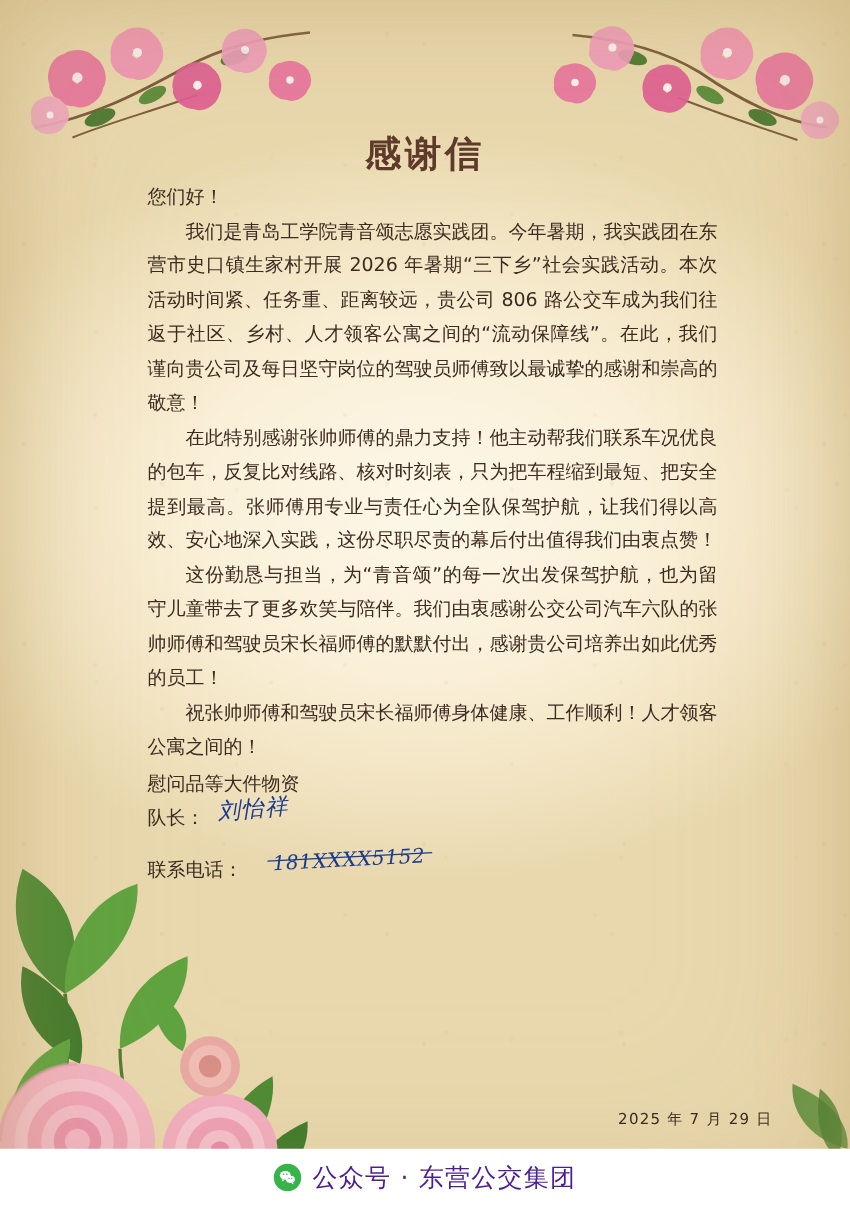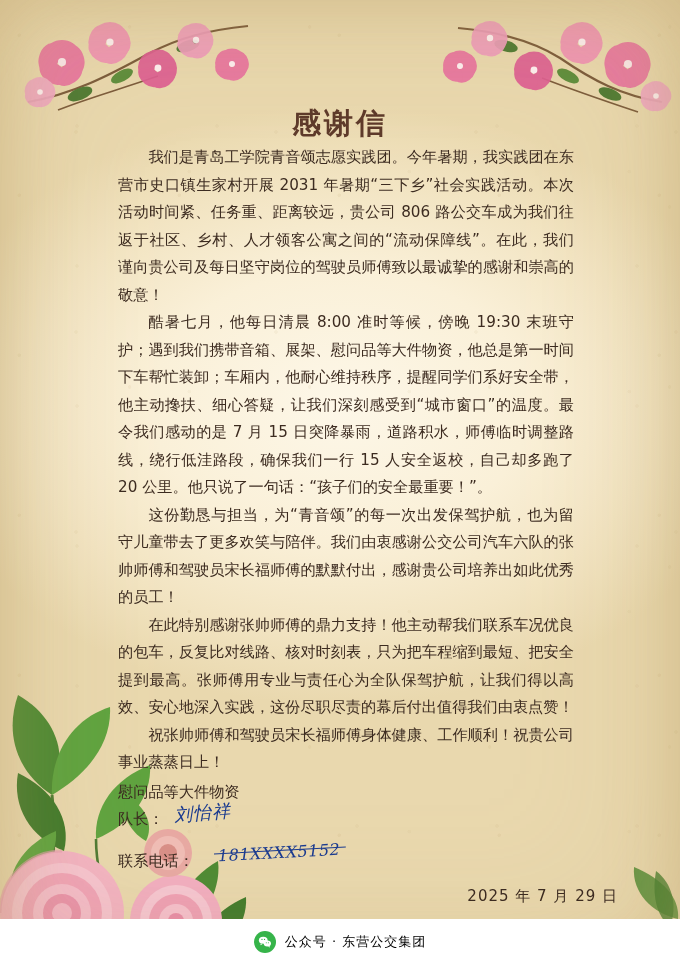--- a/index.html
+++ b/index.html
@@ -124,21 +124,21 @@
     left: -4px;
     right: -6px;
     top: 11px;
     height: 1px;
     background: #1b3b8f;
   }
   .date {
     position: absolute;
     right: 62px;
     top: 875px;
-    font-size: 15px;
+    font-size: 12px;
     color: #3c2b20;
     letter-spacing: 1px;
   }
 
   
   .footer {
     position: absolute;
     left: 0;
     bottom: 0;
     width: 680px;
@@ -160,22 +160,22 @@
     border-radius: 50%;
     background: #36b44a;
     display: inline-flex;
     align-items: center;
     justify-content: center;
     color: #fff;
     font-size: 12px;
     line-height: 1;
   }
   .footer-text {
-    font-size: 13px;
-    color: #000000;
+    font-size: 20px;
+    color: #4c1d95;
     letter-spacing: 1px;
     text-align: center;
   }
 </style>
 </head>
 <body>
 
 <div id="page">
 
   <svg class="deco" style="left:18px; top:6px;" width="250" height="115" viewBox="0 0 250 115">
@@ -347,25 +347,25 @@
   <svg class="deco" style="right:0px; bottom:36px;" width="120" height="120" viewBox="0 0 120 120">
     <path d="M118 110 C92 104 72 84 74 58 C102 70 120 88 118 110 Z" fill="#4d8a33" opacity="0.85"></path>
     <path d="M110 118 C118 96 112 74 96 62 C92 86 96 106 110 118 Z" fill="#3f7a2b" opacity="0.8"></path>
   </svg>
 
   <div class="content">
 
     <div class="title">感谢信</div>
 
     <div class="letter">
-      <p class="indent">我们是青岛工学院青音颂志愿实践团。今年暑期，我实践团在东营市史口镇生家村开展 2031 年暑期“三下乡”社会实践活动。本次活动时间紧、任务重、距离较远，贵公司 806 路公交车成为我们往返于社区、乡村、人才领客公寓之间的“流动保障线”。在此，我们谨向贵公司及每日坚守岗位的驾驶员师傅致以最诚挚的感谢和崇高的敬意！</p>
-      <p class="indent">酷暑七月，他每日清晨 8:00 准时等候，傍晚 19:30 末班守护；遇到我们携带音箱、展架、慰问品等大件物资，他总是第一时间下车帮忙装卸；车厢内，他耐心维持秩序，提醒同学们系好安全带，他主动搀扶、细心答疑，让我们深刻感受到“城市窗口”的温度。最令我们感动的是 7 月 15 日突降暴雨，道路积水，师傅临时调整路线，绕行低洼路段，确保我们一行 15 人安全返校，自己却多跑了 20 公里。他只说了一句话：“孩子们的安全最重要！”。</p>
+      <p>您们好！</p>
+      <p class="indent">我们是青岛工学院青音颂志愿实践团。今年暑期，我实践团在东营市史口镇生家村开展 2026 年暑期“三下乡”社会实践活动。本次活动时间紧、任务重、距离较远，贵公司 806 路公交车成为我们往返于社区、乡村、人才领客公寓之间的“流动保障线”。在此，我们谨向贵公司及每日坚守岗位的驾驶员师傅致以最诚挚的感谢和崇高的敬意！</p>
+      <p class="indent">在此特别感谢张帅师傅的鼎力支持！他主动帮我们联系车况优良的包车，反复比对线路、核对时刻表，只为把车程缩到最短、把安全提到最高。张师傅用专业与责任心为全队保驾护航，让我们得以高效、安心地深入实践，这份尽职尽责的幕后付出值得我们由衷点赞！</p>
       <p class="indent">这份勤恳与担当，为“青音颂”的每一次出发保驾护航，也为留守儿童带去了更多欢笑与陪伴。我们由衷感谢公交公司汽车六队的张帅师傅和驾驶员宋长福师傅的默默付出，感谢贵公司培养出如此优秀的员工！</p>
-      <p class="indent">在此特别感谢张帅师傅的鼎力支持！他主动帮我们联系车况优良的包车，反复比对线路、核对时刻表，只为把车程缩到最短、把安全提到最高。张师傅用专业与责任心为全队保驾护航，让我们得以高效、安心地深入实践，这份尽职尽责的幕后付出值得我们由衷点赞！</p>
-      <p class="indent">祝张帅师傅和驾驶员宋长福师傅身体健康、工作顺利！祝贵公司事业蒸蒸日上！</p>
+      <p class="indent">祝张帅师傅和驾驶员宋长福师傅身体健康、工作顺利！人才领客公寓之间的！</p>
 
       <div class="sign-block">
         <p>慰问品等大件物资</p>
         <p class="sign-line">
           <span>队长：</span>
           <span class="handwrite hw-name">刘怡祥</span>
         </p>
         <p class="sign-line" style="margin-top:14px;">
           <span>联系电话：</span>
           <span class="handwrite hw-phone">181XXXX5152</span>

